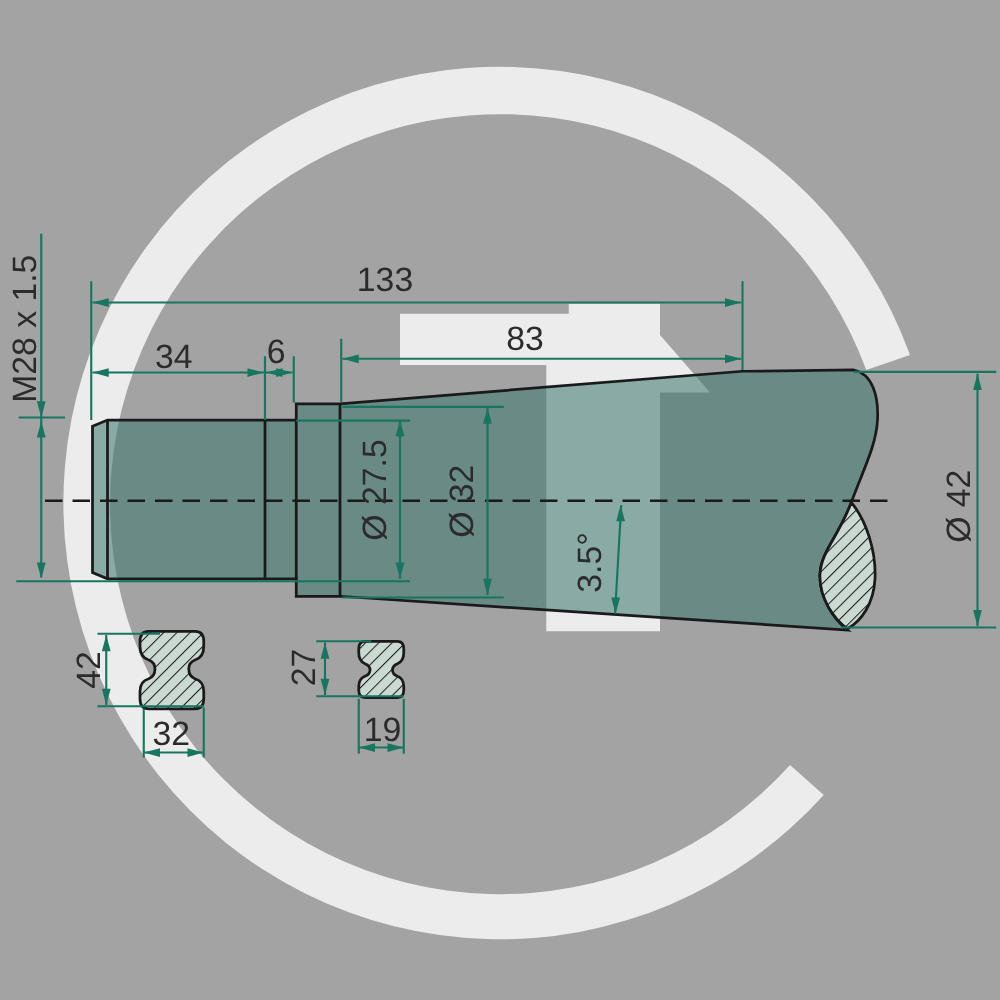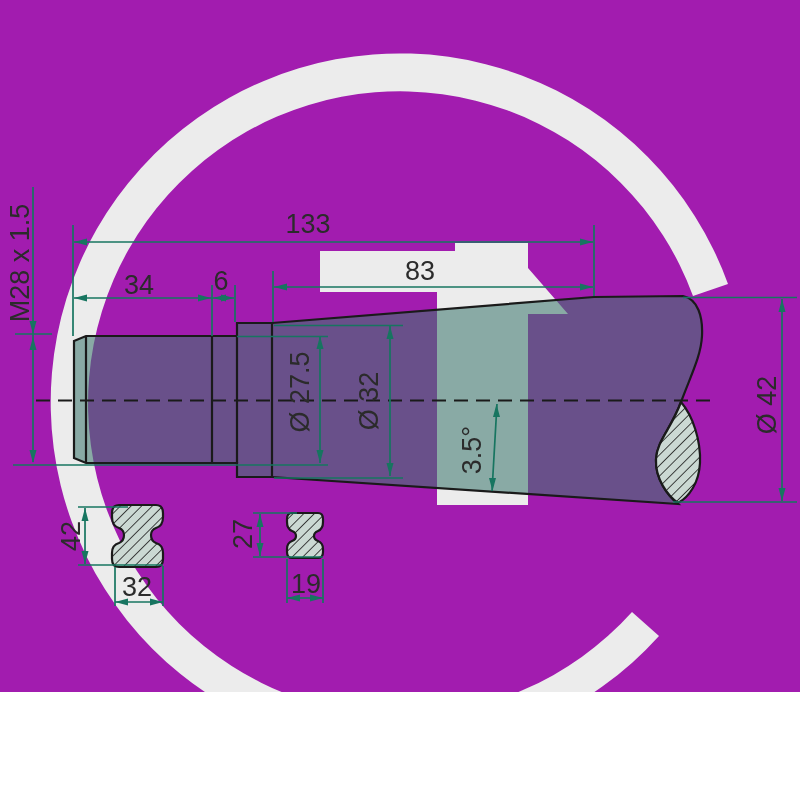--- a/index.html
+++ b/index.html
@@ -1,16 +1,16 @@
 <!DOCTYPE html>
 <html><head>
 <meta charset="utf-8">
 <style>
   html,body{margin:0;padding:0;background:#ffffff;}
-  .stage{position:relative;width:800px;height:692px;background:#a21caf;overflow:hidden;
+  .stage{position:relative;width:800px;height:800px;background:#a3a3a3;overflow:hidden;
          font-family:"Liberation Sans", sans-serif;}
   svg{display:block}
   .dim-text{fill:#2b2b2b;font-size:27px;font-family:"Liberation Sans",sans-serif;}
   .green{stroke:#177560;stroke-width:1.7;fill:none;}
   .arrow{fill:#177560;stroke:none;}
   .outline{stroke:#1a1a1a;stroke-width:2.2;fill:none;}
   .part{fill:rgba(61,120,110,0.57);stroke:#1a1a1a;stroke-width:2.2;}
   .center{stroke:#1a1a1a;stroke-width:2;stroke-dasharray:14 8;fill:none;}
   .wm{fill:#ececec;stroke:none;}
   .hatched{stroke:#1a1a1a;stroke-width:2.2;}

